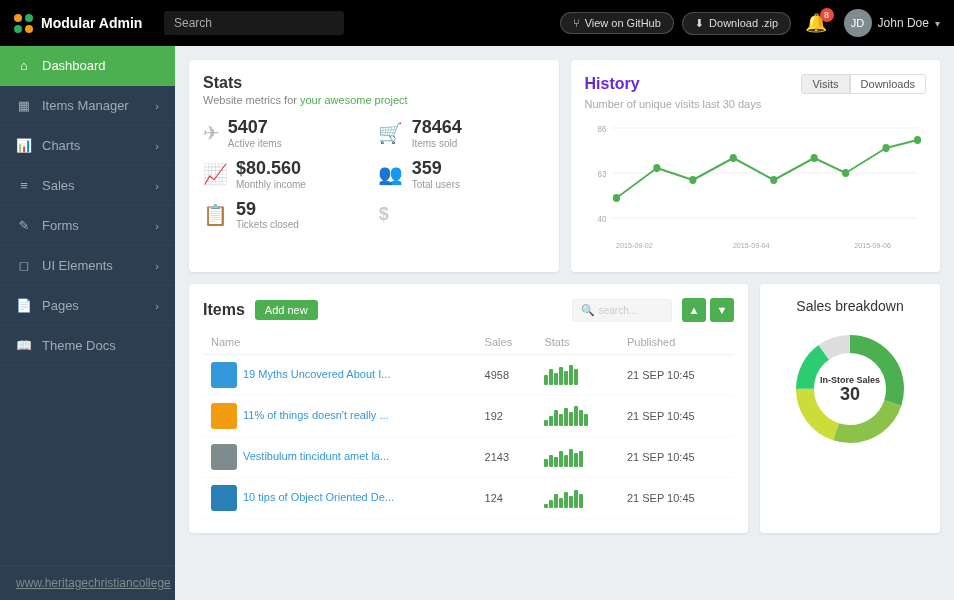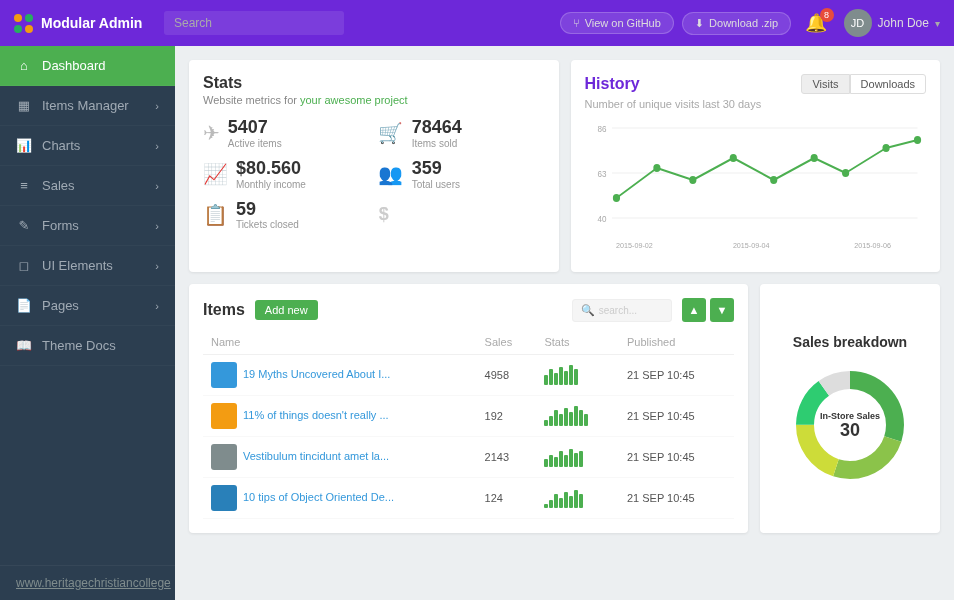--- a/index.html
+++ b/index.html
@@ -1,20 +1,20 @@
 <!DOCTYPE html>
 <html><head>
   <meta charset="utf-8">
   <style>
     * { box-sizing: border-box; margin: 0; padding: 0; }
     body { font-family: 'Segoe UI', Arial, sans-serif; background: #f0f0f0; font-size: 13px; color: #444; }
 
     
     .app-wrapper { display: flex; flex-direction: column; height: 600px; width: 954px; overflow: hidden; }
-    .top-bar { display: flex; align-items: center; background: #6d28d9; height: 46px; padding: 16px 14px; gap: 10px; flex-shrink: 0; }
+    .top-bar { display: flex; align-items: center; background: #000000; height: 46px; padding: 16px 14px; gap: 10px; flex-shrink: 0; }
     .main-area { display: flex; flex: 1; overflow: hidden; }
     .sidebar { width: 175px; background: #2c3e50; display: flex; flex-direction: column; flex-shrink: 0; overflow: hidden; }
     .content { flex: 1; background: #eceff1; overflow-y: auto; padding: 14px; }
 
     
     .logo-area { display: flex; align-items: center; gap: 8px; min-width: 140px; }
     .logo-dots { display: grid; grid-template-columns: 1fr 1fr; gap: 3px; }
     .logo-dot { width: 8px; height: 8px; border-radius: 50%; }
     .dot1 { background: #f39c12; }
     .dot2 { background: #27ae60; }
@@ -73,21 +73,21 @@
     .items-arrows { display: flex; gap: 4px; }
     .arrow-btn { background: #4caf50; border: none; border-radius: 3px; width: 24px; height: 24px; color: #fff; cursor: pointer; font-size: 11px; display: flex; align-items: center; justify-content: center; }
     .items-table { width: 100%; border-collapse: collapse; }
     .items-table th { text-align: left; font-size: 11px; color: #aaa; font-weight: 500; padding: 4px 8px 6px; border-bottom: 1px solid #f0f0f0; }
     .items-table td { padding: 7px 8px; border-bottom: 1px solid #f8f8f8; font-size: 11px; color: #555; vertical-align: middle; }
     .item-name-link { color: #3498db; text-decoration: none; }
     .item-thumb { width: 28px; height: 28px; border-radius: 3px; margin-right: 6px; display: inline-block; vertical-align: middle; }
     .mini-bars { display: flex; align-items: flex-end; gap: 1px; height: 20px; }
     .mini-bar { width: 4px; background: #4caf50; border-radius: 1px; }
     .sales-breakdown-panel { background: #fff; border-radius: 4px; padding: 14px; box-shadow: 0 1px 3px rgba(0,0,0,0.08); width: 180px; flex-shrink: 0; display: flex; flex-direction: column; align-items: center; }
-    .breakdown-title { font-size: 14px; font-weight: 700; color: #333; margin-bottom: 10px; text-align: center; margin-top: 36px; }
+    .breakdown-title { font-size: 14px; font-weight: 400; color: #333; margin-bottom: 10px; text-align: center; }
     .donut-container { position: relative; width: 130px; height: 130px; }
     .items-bottom { display: flex; gap: 12px; }
   </style>
 </head>
 <body>
 
 <div class="app-wrapper">
 
   <div class="top-bar">
     <div class="logo-area">

